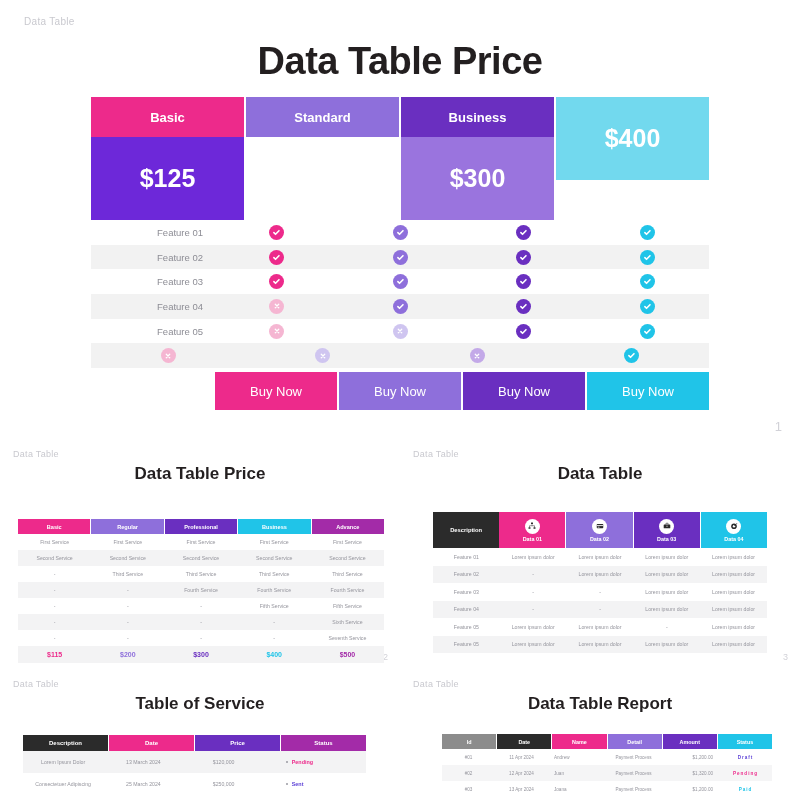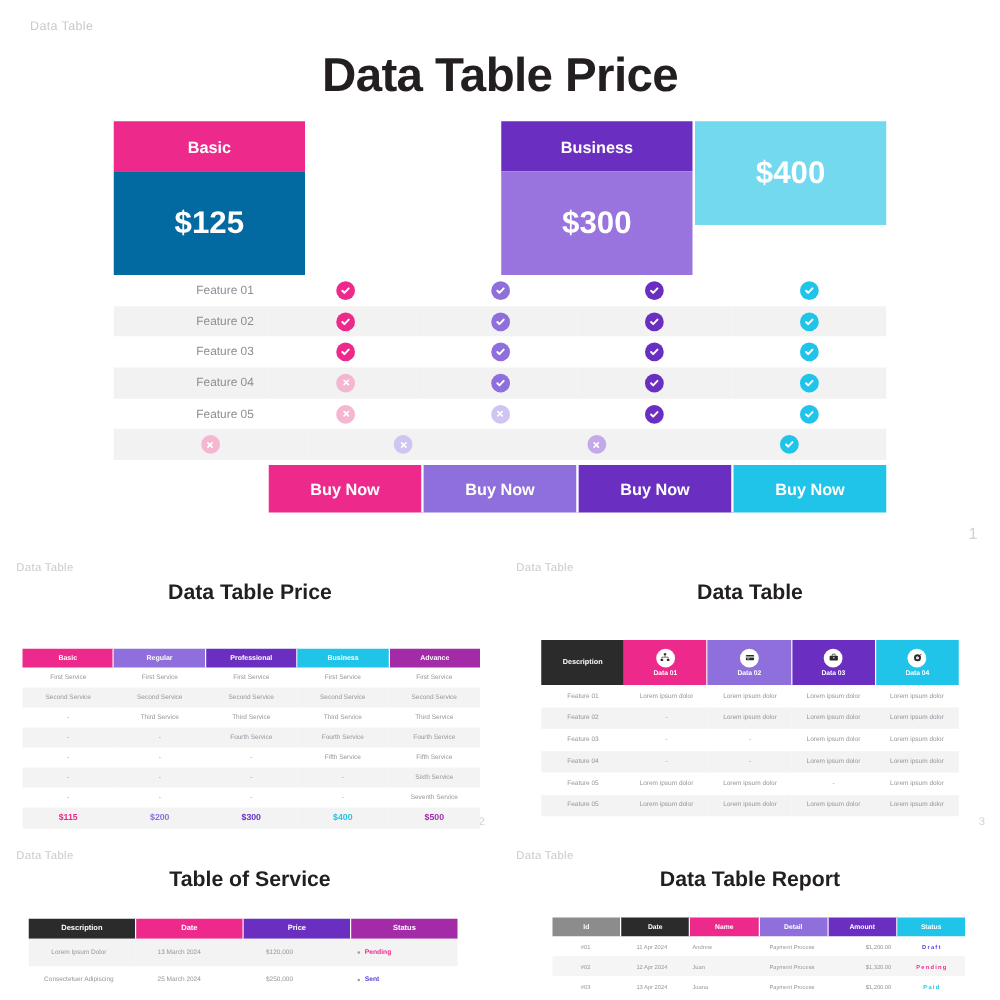--- a/index.html
+++ b/index.html
@@ -72,21 +72,21 @@
     display: flex; align-items: center; justify-content: center;
     color: #fff; font-size: 9px; font-weight: bold; line-height: 1;
   }
   .mark svg { display: block; }
 
   
   .buy-row { height: 38px; display: flex; margin-top: 4px; }
   .buy-spacer { width: 124px; flex: 0 0 124px; }
   .buy-btn {
     flex: 1 1 0; display: flex; align-items: center; justify-content: center;
-    color: #fff; font-size: 13px; font-weight: bold; cursor: pointer;
+    color: #fff; font-size: 13px; font-weight: normal; cursor: pointer;
     border-right: 2px solid #fff;
   }
   .buy-btn:last-child { border-right: none; }
   .head-stack { border-right: 2px solid #fff; }
   .head-stack:last-child { border-right: none; }
 
   
   .thumb { position: absolute; background: #fff; overflow: hidden; }
   .thumb .wm { left: 13px; top: 9px; }
   .thumb-title {
@@ -169,23 +169,24 @@
   <div class="watermark wm">Data Table</div>
   <div class="slide-no sn">1</div>
   <div class="hero-title">Data Table Price</div>
 
   <div class="ptable">
 
     <div class="prow hdr-row">
       <div id="s1-heads" style="display:flex;flex:1 1 0;">
   <div class="head-stack">
     <div class="head-top" style="background:#ED2A8B">Basic</div>
-    <div class="head-price" style="background:#0369a1">$125</div>
+    <div class="head-price" style="background:#6d28d9">$125</div>
   </div>
   <div class="head-stack">
+    <div class="head-top" style="background:#8E6FDB">Standard</div>
   </div>
   <div class="head-stack">
     <div class="head-top" style="background:#6A2FC0">Business</div>
     <div class="head-price" style="background:#9A74DE">$300</div>
   </div>
   <div class="head-stack">
     <div class="head-price" style="background:#72D9EE">$400</div>
   </div>
         </div>
     </div>

